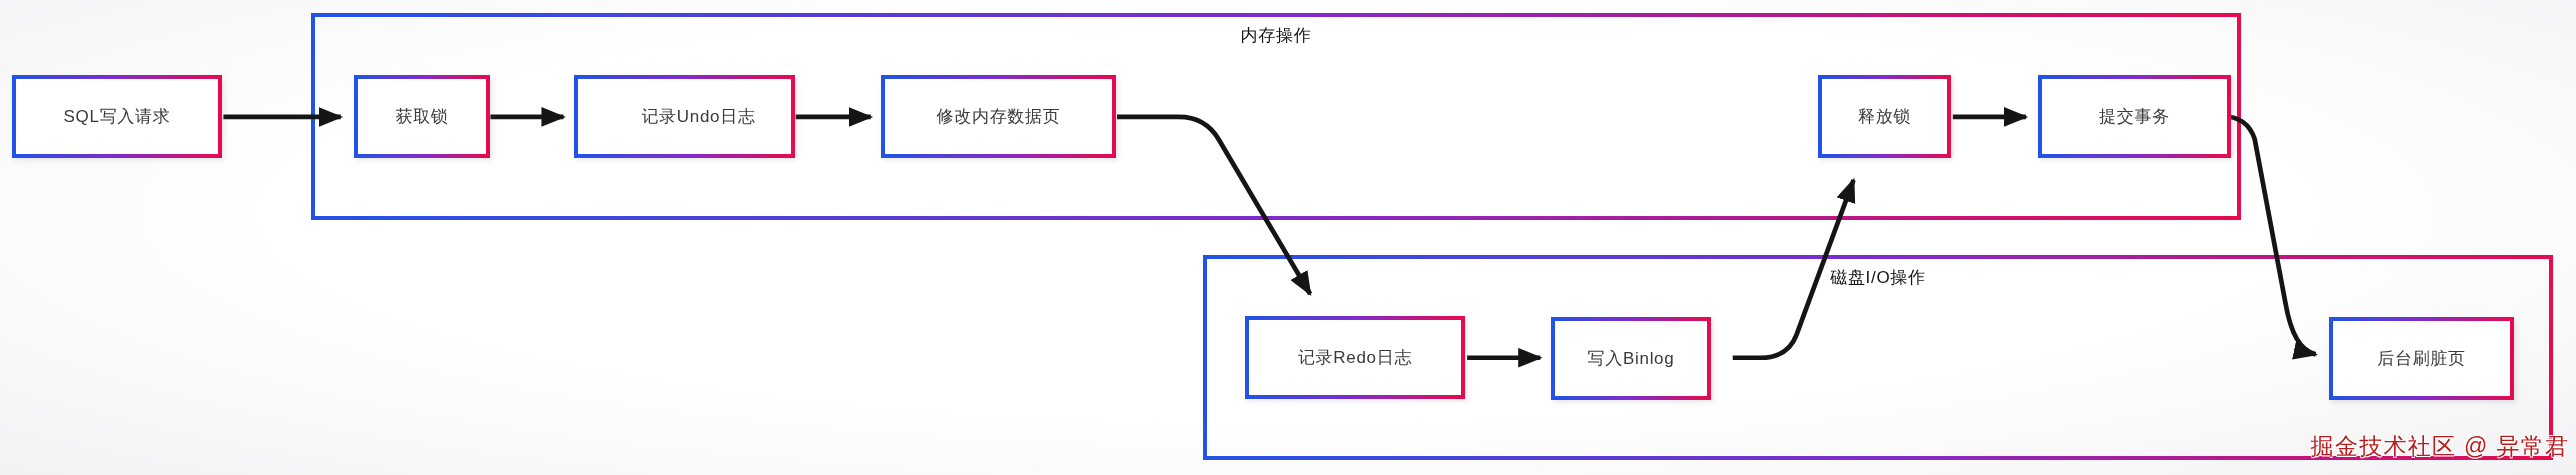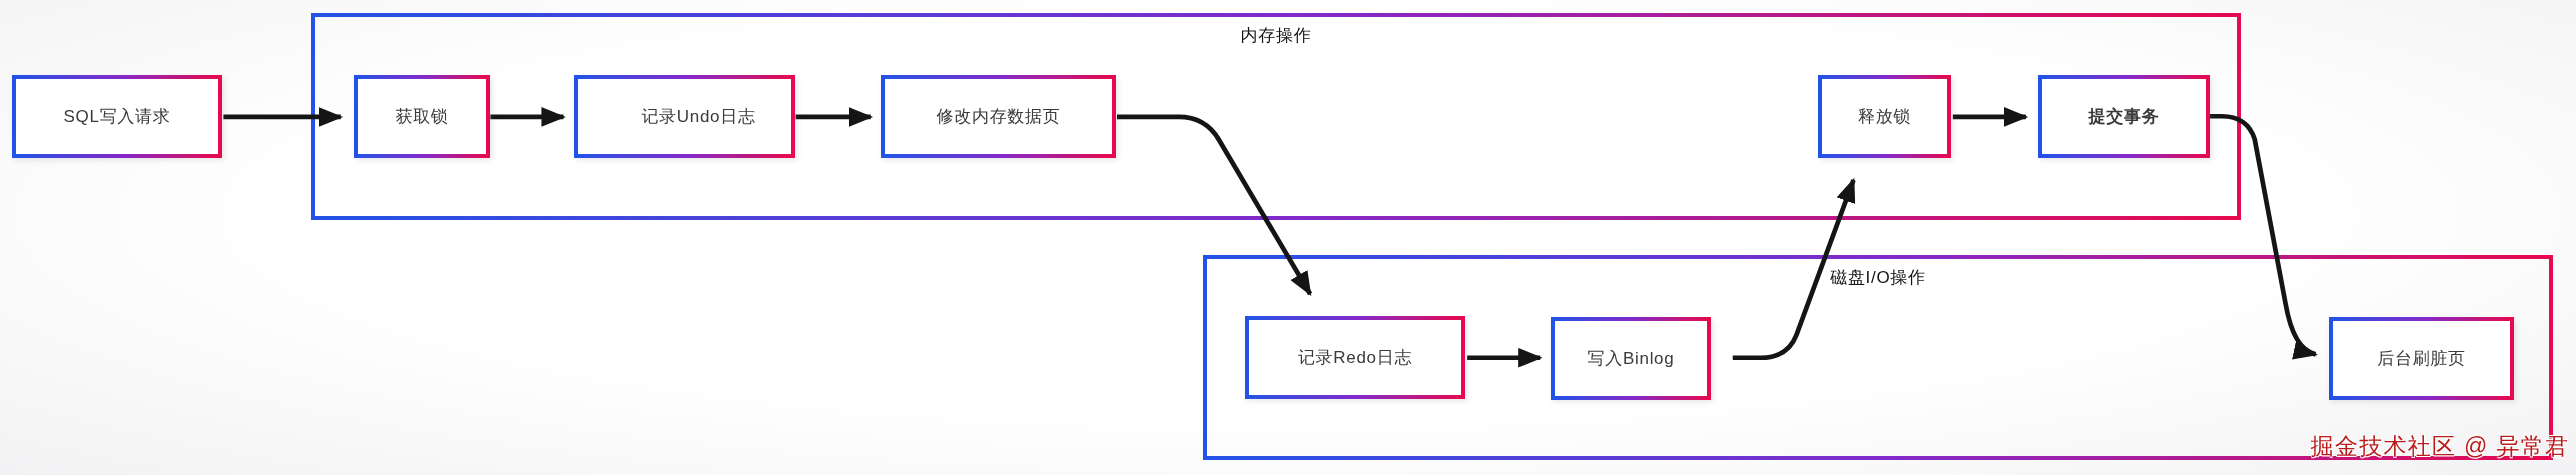--- a/index.html
+++ b/index.html
@@ -89,21 +89,21 @@
   </div>
 
   <div class="node" style="left:881px;top:75px;width:235px;height:83px;">
     <span class="nlabel">修改内存数据页</span>
   </div>
 
   <div class="node" style="left:1818px;top:75px;width:133px;height:83px;">
     <span class="nlabel">释放锁</span>
   </div>
 
-  <div class="node" style="left:2038px;top:75px;width:172px;height:83px;font-weight:bold;">
+  <div class="node" style="left:2038px;top:75px;width:193px;height:83px;">
     <span class="nlabel">提交事务</span>
   </div>
 
   <div class="node" style="left:1245px;top:316px;width:220px;height:83px;">
     <span class="nlabel">记录Redo日志</span>
   </div>
 
   <div class="node" style="left:1551px;top:317px;width:160px;height:83px;">
     <span class="nlabel">写入Binlog</span>
   </div>

